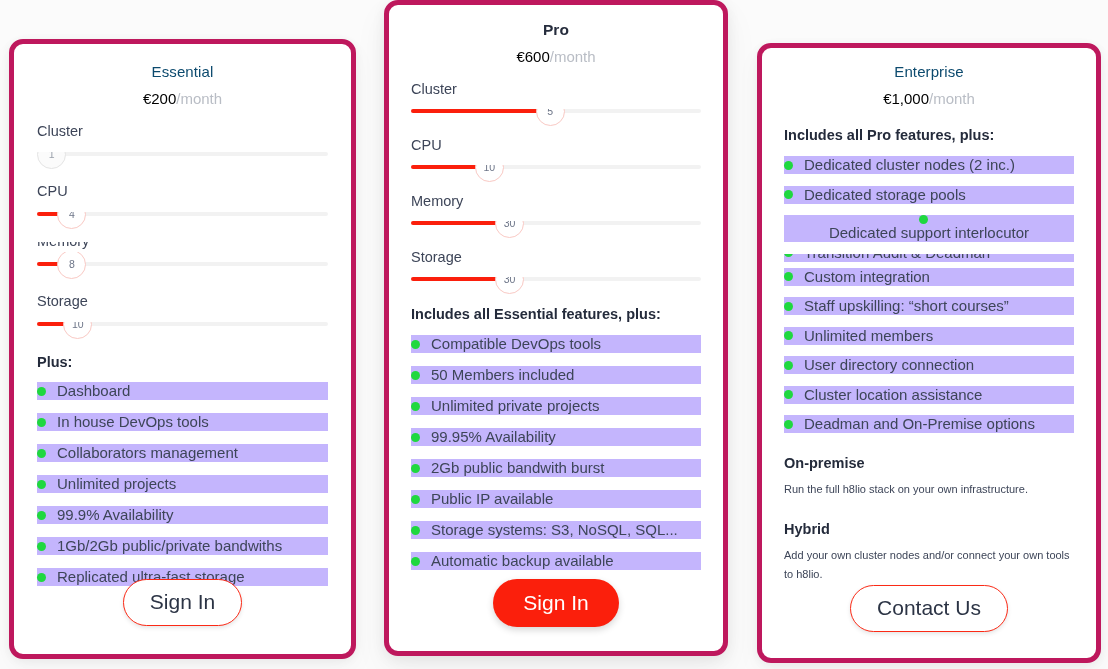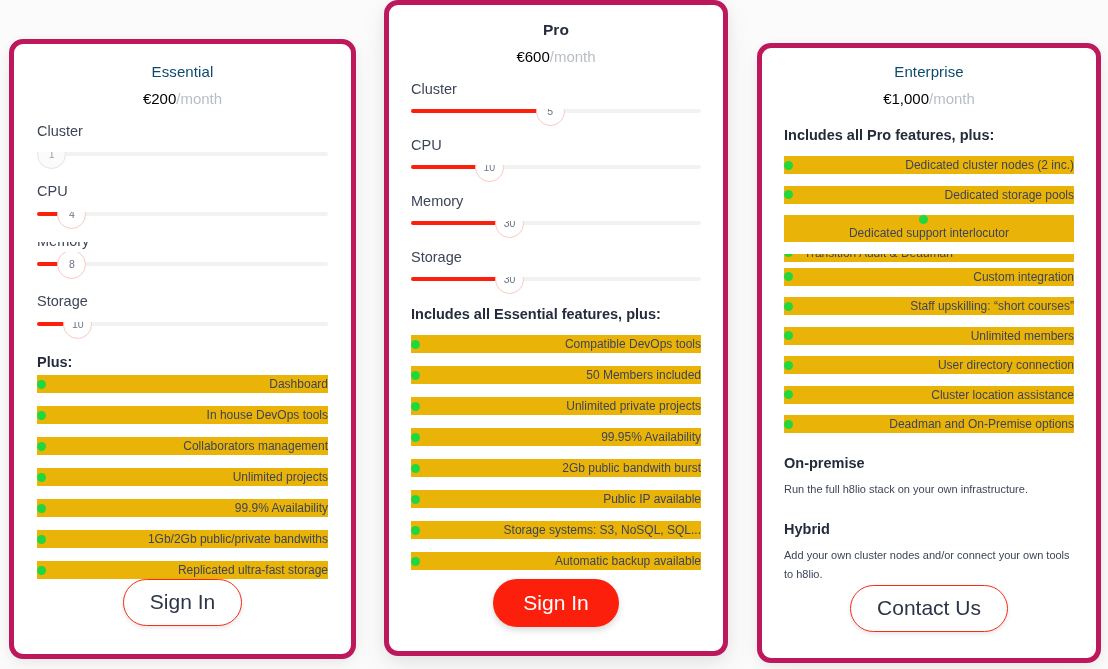--- a/index.html
+++ b/index.html
@@ -166,34 +166,33 @@
   
   .features-heading {
     font-size: 14.5px;
     font-weight: bold;
     color: #242b3b;
     line-height: 20px;
     margin-top: 2px;
     margin-bottom: 11px;
   }
 
-  .card-essential .features-heading { margin-bottom: 3px; }
+  .card-essential .features-heading { margin-bottom: 10px; }
 
   .feature-list { list-style: none; }
 
   .feature-item {
     display: flex;
     align-items: center;
-    font-size: 12px;
+    font-size: 15px;
     color: #3d4558;
     line-height: 18px;
     margin-bottom: 13px;
-    background: #eab308;
+    background: #c4b5fd;
     position: relative;
-    justify-content: space-between;
   }
 
   .card-enterprise .feature-item { margin-bottom: 11.5px; }
   .card-pro .feature-item { margin-bottom: 13px; }
 
   .bullet-dot {
     width: 9px;
     height: 9px;
     border-radius: 50%;
     background: #1fd83f;

